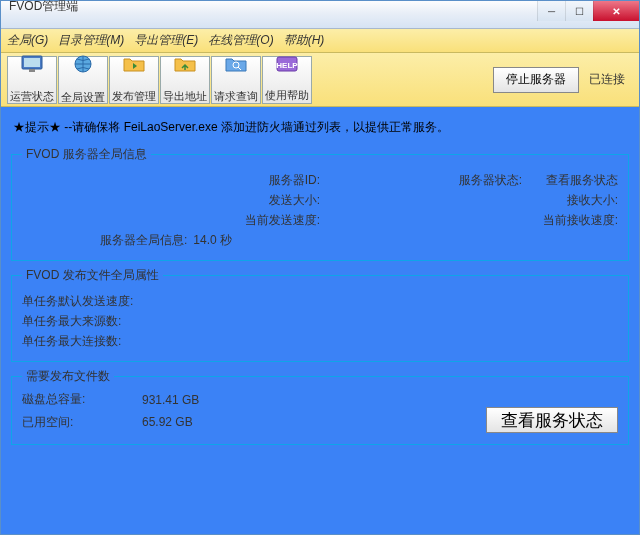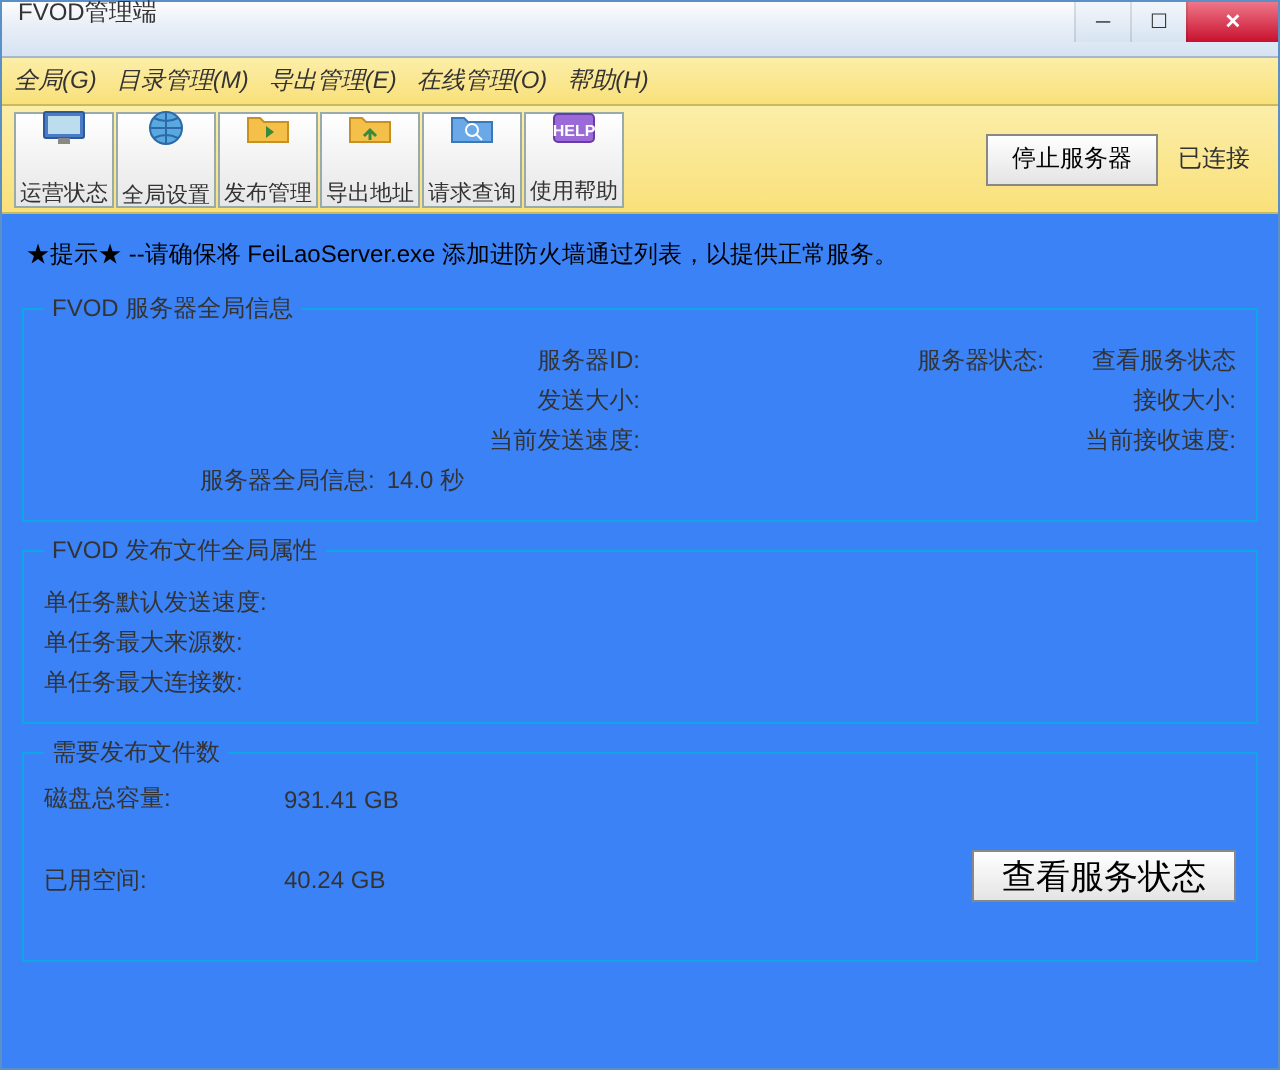--- a/index.html
+++ b/index.html
@@ -23,21 +23,21 @@
 .content { flex: 1; padding: 8px 10px 4px 10px; overflow: hidden; background: #3b82f6; }
 .tip { font-size: 12px; color: #000; margin: 4px 2px 10px 2px; }
 fieldset { border: 1px solid #0ea5e9; margin-bottom: 6px; padding: 6px 10px 8px 10px; font-size: 12px; color: #333; }
 legend { padding: 0 4px; color: #333; }
 .row { display: flex; margin: 3px 0; text-align: right; }
 .col { flex: 1; }
 .lbl { display: inline-block; }
 .val { display: inline-block; margin-left: 6px; }
 .indent { padding-left: 78px; }
 .btn-view { float: right; height: 26px; padding: 0 14px; border: 1px solid #888; background: linear-gradient(#fff, #e4e4e4); font-size: 17px; margin-top: -4px; }
-.disk-grid { display: grid; grid-template-columns: 120px 140px 1fr; row-gap: 21px; align-items: center; }
+.disk-grid { display: grid; grid-template-columns: 120px 140px 1fr; row-gap: 3px; align-items: center; }
 svg { display: block; }
 </style>
 </head>
 <body>
 
 <div class="window">
   <div class="titlebar">
     <span class="title">FVOD管理端</span>
     <div class="winbtns">
       <div class="winbtn min">─</div>
@@ -153,21 +153,21 @@
     </fieldset>
 
 
     <fieldset>
       <legend>需要发布文件数</legend>
       <div class="disk-grid">
         <span class="lbl">磁盘总容量:</span>
         <span>931.41 GB</span>
         <div></div>
         <span class="lbl">已用空间:</span>
-        <span>40.24 GB</span>
+        <span>65.92 GB</span>
         <div style="text-align:right;">
             <button class="btn-view">查看服务状态</button>
           </div>
 
         <div></div>
       </div>
     </fieldset>
   </div>
 </div>
 

